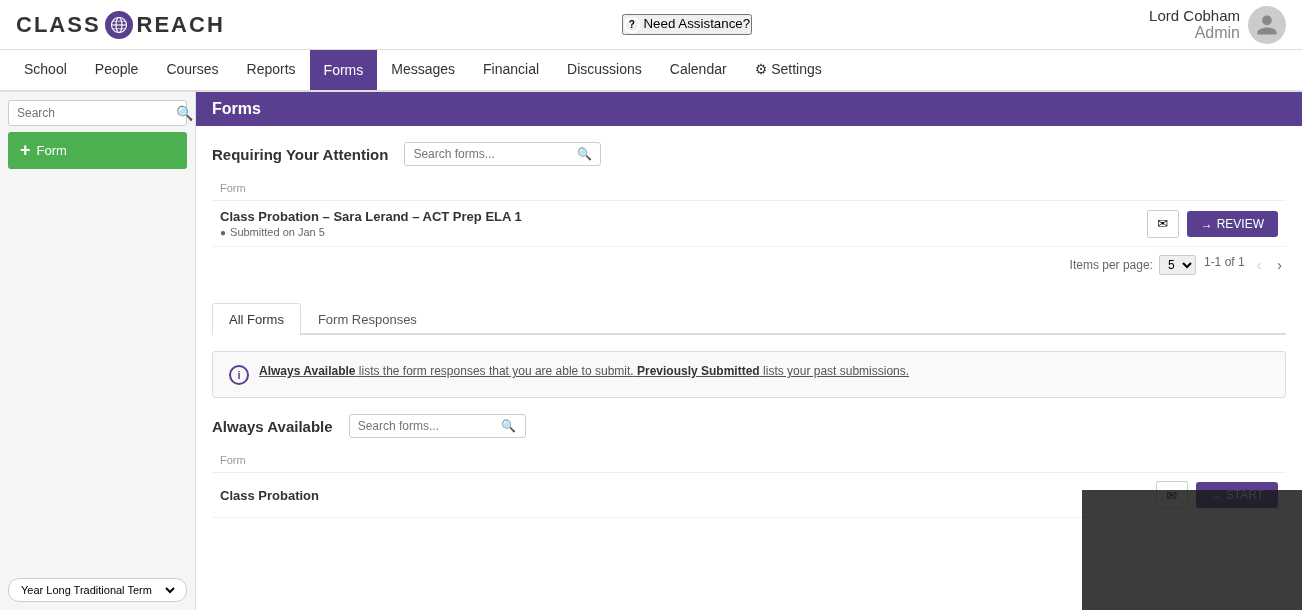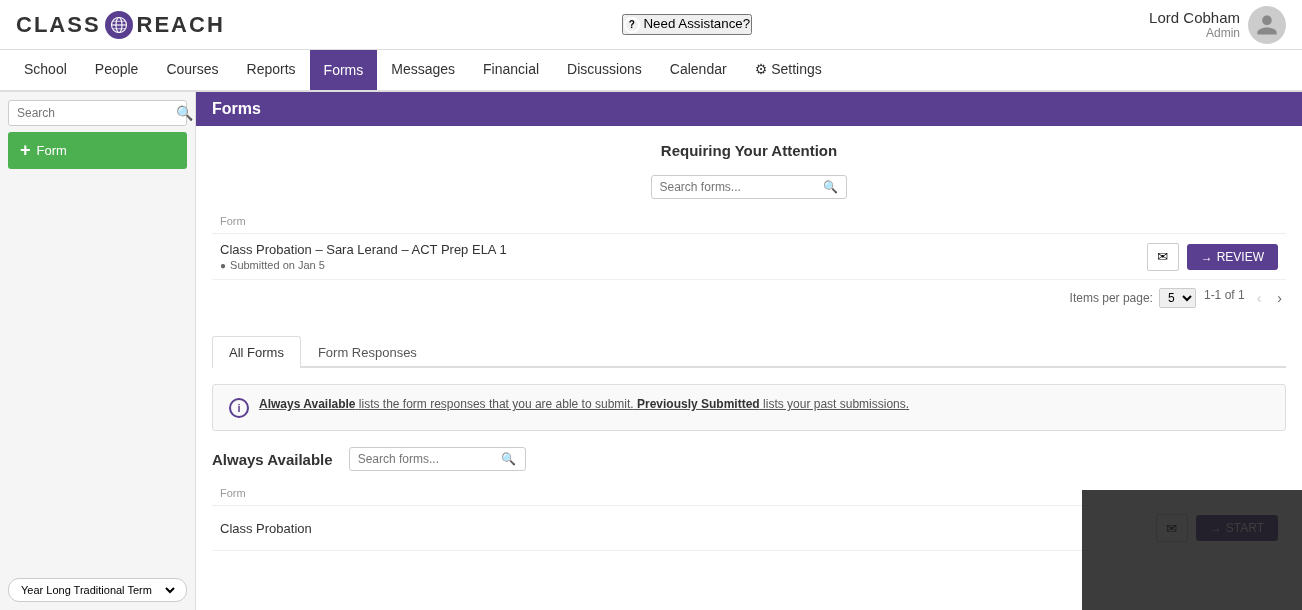--- a/index.html
+++ b/index.html
@@ -37,31 +37,31 @@
 
     
     #content { flex: 1; display: flex; flex-direction: column; overflow: hidden; }
     #content-header { background: #5a3e8f; color: white; padding: 8px 16px; font-size: 16px; font-weight: bold; }
 
     
     #inner-content { padding: 16px; overflow-y: auto; flex: 1; background: white; }
 
     
     #requiring-section { margin-bottom: 20px; }
-    #requiring-header { display: flex; align-items: center; gap: 16px; margin-bottom: 10px; flex-direction: column; }
+    #requiring-header { display: flex; align-items: center; gap: 16px; margin-bottom: 10px; }
     #requiring-title { font-size: 15px; font-weight: bold; color: #333; }
     #requiring-search { display: flex; align-items: center; border: 1px solid #ccc; background: white; border-radius: 3px; padding: 4px 8px; gap: 4px; }
 
     
     .form-table { width: 100%; }
     .table-header-row { display: flex; border-bottom: 1px solid #eee; padding: 4px 0; }
     .table-header-cell { font-size: 11px; color: #999; font-weight: normal; padding: 2px 8px; }
     .table-data-row { display: flex; align-items: center; padding: 8px 0; border-bottom: 1px solid #f0f0f0; }
     .form-name-cell { flex: 1; padding: 0 8px; }
-    .form-title { font-size: 13px; color: #333; font-weight: normal; }
+    .form-title { font-size: 13px; color: #333; font-weight: bold; }
     .form-subtitle { font-size: 11px; color: #666; display: flex; align-items: center; gap: 4px; margin-top: 2px; }
     .table-actions { display: flex; align-items: center; gap: 8px; padding-right: 8px; }
     .email-icon-btn { width: 32px; height: 28px; border: 1px solid #ccc; background: white; cursor: pointer; display: flex; align-items: center; justify-content: center; border-radius: 2px; }
     .review-btn { background: #5a3e8f; color: white; border: none; border-radius: 3px; padding: 6px 14px; cursor: pointer; font-size: 12px; display: flex; align-items: center; gap: 4px; }
     .start-btn { background: #5a3e8f; color: white; border: none; border-radius: 3px; padding: 6px 14px; cursor: pointer; font-size: 12px; display: flex; align-items: center; gap: 4px; }
 
     
     #pagination { display: flex; justify-content: flex-end; align-items: flex-start; gap: 8px; padding: 8px 0; font-size: 12px; color: #666; }
     #items-per-page { display: flex; align-items: center; gap: 6px; }
     #per-page-select { border: 1px solid #ccc; border-radius: 2px; padding: 1px 4px; font-size: 12px; cursor: pointer; }
@@ -109,21 +109,21 @@
   </div>
 
   <button id="need-assistance-btn">
     <span id="need-assistance-icon">?</span>
     <span>Need Assistance?</span>
   </button>
 
   <div id="user-info">
     <div id="user-name-block">
       <div style="font-size:15px;font-weight:normal;">Lord Cobham</div>
-      <div style="font-size:12px;color:#888;">Admin</div>
+      <div style="font-size:16px;color:#888;">Admin</div>
     </div>
     <div id="avatar">
       <svg viewBox="0 0 24 24" width="28" height="28" fill="#888">
           <path d="M12 12c2.7 0 4.8-2.1 4.8-4.8S14.7 2.4 12 2.4 7.2 4.5 7.2 7.2 9.3 12 12 12zm0 2.4c-3.2 0-9.6 1.6-9.6 4.8v2.4h19.2v-2.4c0-3.2-6.4-4.8-9.6-4.8z"></path>
         </svg>
     </div>
   </div>
 </div>
 
 <div id="nav-bar">

